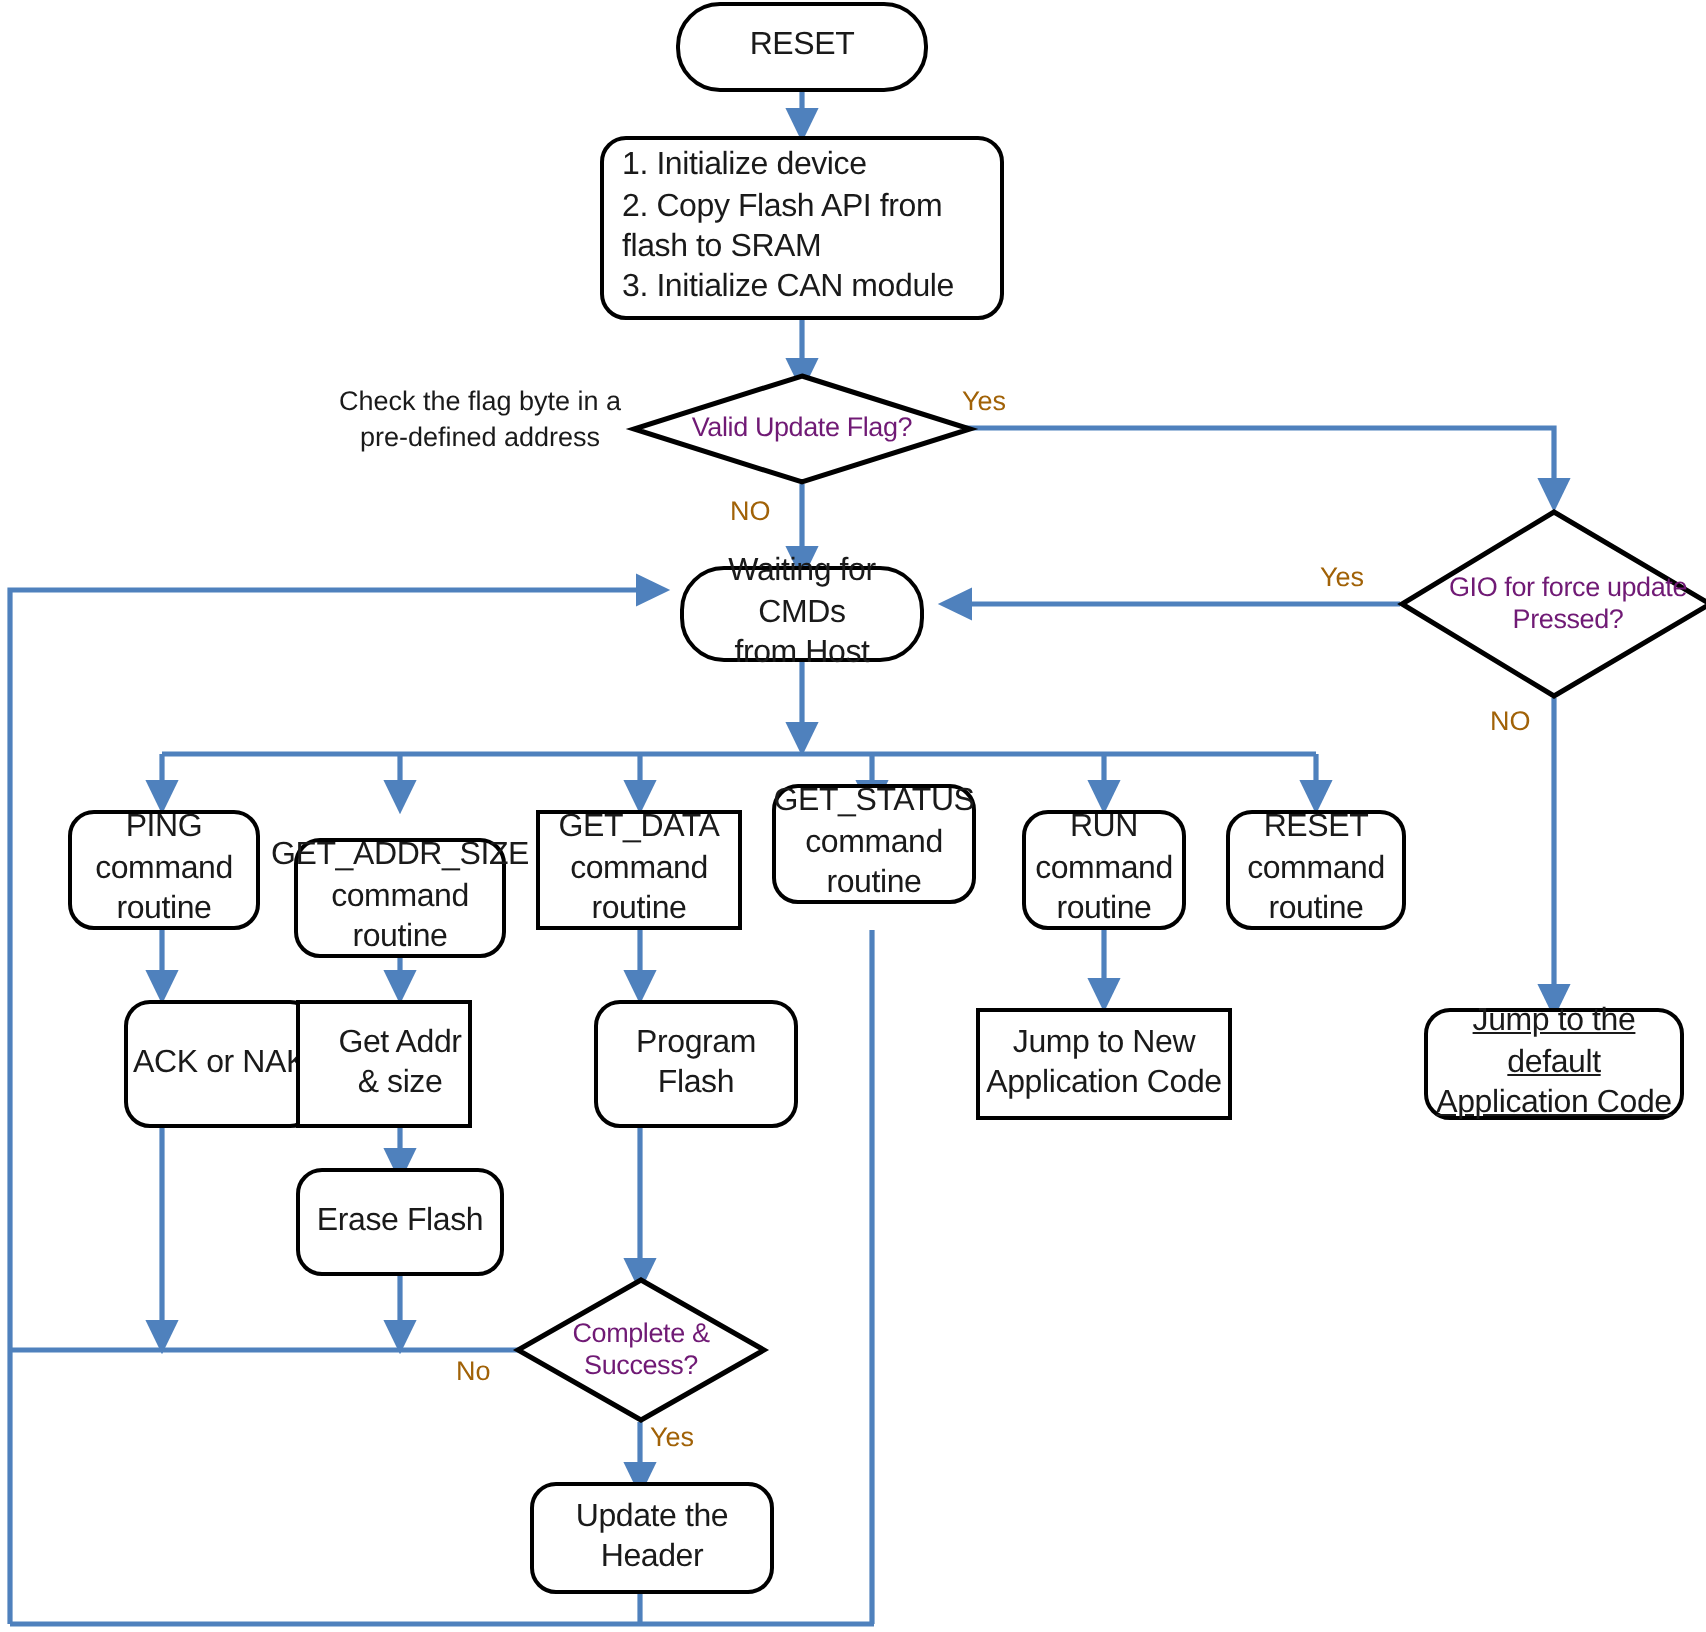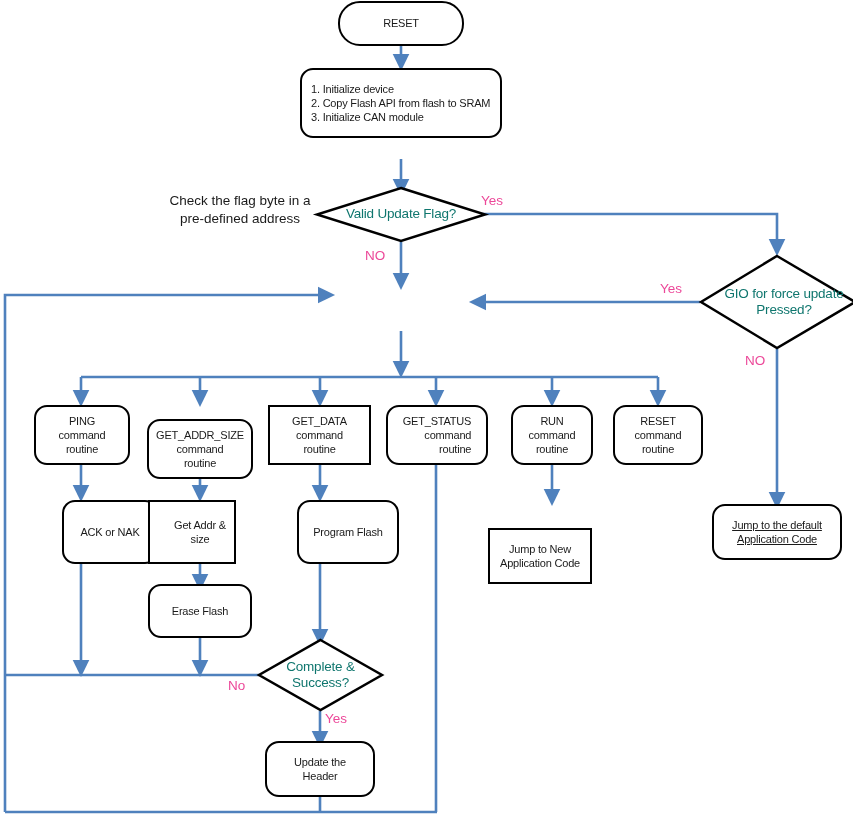--- a/index.html
+++ b/index.html
@@ -25,21 +25,21 @@
   .node {
     position: absolute;
     box-sizing: border-box;
     border: 2.5px solid #000000;
     background: #ffffff;
     display: flex;
     align-items: center;
     justify-content: center;
     text-align: center;
     font-family: "Liberation Sans", sans-serif;
-    font-size: 11px;
+    font-size: 16px;
     line-height: 1.28;
     color: #1a1a1a;
     letter-spacing: -0.2px;
     z-index: 5;
   }
   .node.rounded { border-radius: 13px; }
   .node.sharp   { border-radius: 0; }
   .node.pill    { border-radius: 22px; }
   .node.leftalign {
     justify-content: flex-start;
@@ -57,29 +57,29 @@
     left: 0; top: 0;
     width: 100%;
     height: 100%;
     display: flex;
     align-items: center;
     justify-content: center;
     text-align: center;
     font-family: "Liberation Sans", sans-serif;
     font-size: 13.5px;
     line-height: 1.22;
-    color: #0f766e;
+    color: #701a75;
     letter-spacing: -0.2px;
     pointer-events: none;
   }
   .edge-label {
     position: absolute;
     font-family: "Liberation Sans", sans-serif;
     font-size: 13.5px;
-    color: #ec4899;
+    color: #a16207;
     white-space: nowrap;
     z-index: 6;
   }
   .note {
     position: absolute;
     font-family: "Liberation Sans", sans-serif;
     font-size: 13.5px;
     color: #1a1a1a;
     text-align: center;
     line-height: 1.3;
@@ -143,33 +143,37 @@
 
       <path d="M5,812 L437,812"></path>
       <path d="M5,812 L5,675"></path>
     </g>
   </svg>
 
   <div class="node pill" style="left:338px; top:1px; width:126px; height:45px;">
     <span>RESET</span>
   </div>
 
-  <div class="node rounded leftalign" style="left:300px; top:68px; width:202px; height:70px; white-space:pre-line;">
+  <div class="node rounded leftalign" style="left:300px; top:68px; width:202px; height:92px; white-space:pre-line;">
     <span>1. Initialize device
 2. Copy Flash API from flash to SRAM
 3. Initialize CAN module</span>
   </div>
 
   <div class="diamond" style="left:316px; top:187px; width:170px; height:55px;">
     <svg width="170" height="55" viewBox="0 0 170 55" xmlns="http://www.w3.org/2000/svg">
       <polygon points="85,1 169,27.5 85,54 1,27.5" fill="#ffffff" stroke="#000000" stroke-width="2.5"></polygon>
     </svg>
     <div class="dlabel">Valid Update Flag?</div>
   </div>
 
+  <div class="node pill" style="left:340px; top:283px; width:122px; height:48px; white-space:pre-line;">
+    <span>Waiting for CMDs
+from Host</span>
+  </div>
 
   <div class="diamond" style="left:700px; top:255px; width:156px; height:94px;">
     <svg width="156" height="94" viewBox="0 0 156 94" xmlns="http://www.w3.org/2000/svg">
       <polygon points="77,1 155,47 77,93 1,47" fill="#ffffff" stroke="#000000" stroke-width="2.5"></polygon>
     </svg>
     <div class="dlabel" style="padding:0 6px;">GIO for force update Pressed?</div>
   </div>
 
   <div class="node rounded" style="left:34px; top:405px; width:96px; height:60px; white-space:pre-line;">
     <span>PING
@@ -182,21 +186,21 @@
 command
 routine</span>
   </div>
 
   <div class="node sharp" style="left:268px; top:405px; width:103px; height:60px; white-space:pre-line;">
     <span>GET_DATA
 command
 routine</span>
   </div>
 
-  <div class="node rounded" style="left:386px; top:405px; width:102px; height:60px; white-space:pre-line;text-align:right;">
+  <div class="node rounded" style="left:386px; top:392px; width:102px; height:60px; white-space:pre-line;">
     <span>GET_STATUS
 command
 routine</span>
   </div>
 
   <div class="node rounded" style="left:511px; top:405px; width:82px; height:60px; white-space:pre-line;">
     <span>RUN
 command
 routine</span>
   </div>
@@ -212,21 +216,21 @@
   </div>
 
   <div class="node sharp" style="left:148px; top:500px; width:88px; height:64px;padding-left:16px;">
     <span>Get Addr &amp; size</span>
   </div>
 
   <div class="node rounded" style="left:269px; top:500px; width:102px; height:64px;margin-left:28px;">
     <span>Program Flash</span>
   </div>
 
-  <div class="node sharp" style="left:488px; top:504px; width:104px; height:56px; white-space:pre-line;margin-top:24px;">
+  <div class="node sharp" style="left:488px; top:504px; width:128px; height:56px; white-space:pre-line;">
     <span>Jump to New
 Application Code</span>
   </div>
 
   <div class="node rounded" style="left:712px; top:504px; width:130px; height:56px; white-space:pre-line;text-decoration:underline;">
     <span>Jump to the default
 Application Code</span>
   </div>
 
   <div class="node rounded" style="left:148px; top:584px; width:104px; height:54px;">
@@ -234,21 +238,21 @@
   </div>
 
   <div class="diamond" style="left:258px; top:639px; width:125px; height:72px;">
     <svg width="125" height="72" viewBox="0 0 125 72" xmlns="http://www.w3.org/2000/svg">
       <polygon points="62.5,1 124,36 62.5,71 1,36" fill="#ffffff" stroke="#000000" stroke-width="2.5"></polygon>
     </svg>
     <div class="dlabel">Complete &amp;
 Success?</div>
   </div>
 
-  <div class="node rounded" style="left:265px; top:741px; width:110px; height:56px; white-space:pre-line;border-radius:14px;">
+  <div class="node rounded" style="left:265px; top:741px; width:122px; height:56px; white-space:pre-line;">
     <span>Update the
 Header</span>
   </div>
 
   <div class="note" style="left:160px; top:192px; width:160px;">Check the flag byte in a
 pre-defined address</div>
 
   <div class="edge-label" style="left:481px; top:193px;">Yes</div>
 
   <div class="edge-label" style="left:365px; top:248px;">NO</div>

